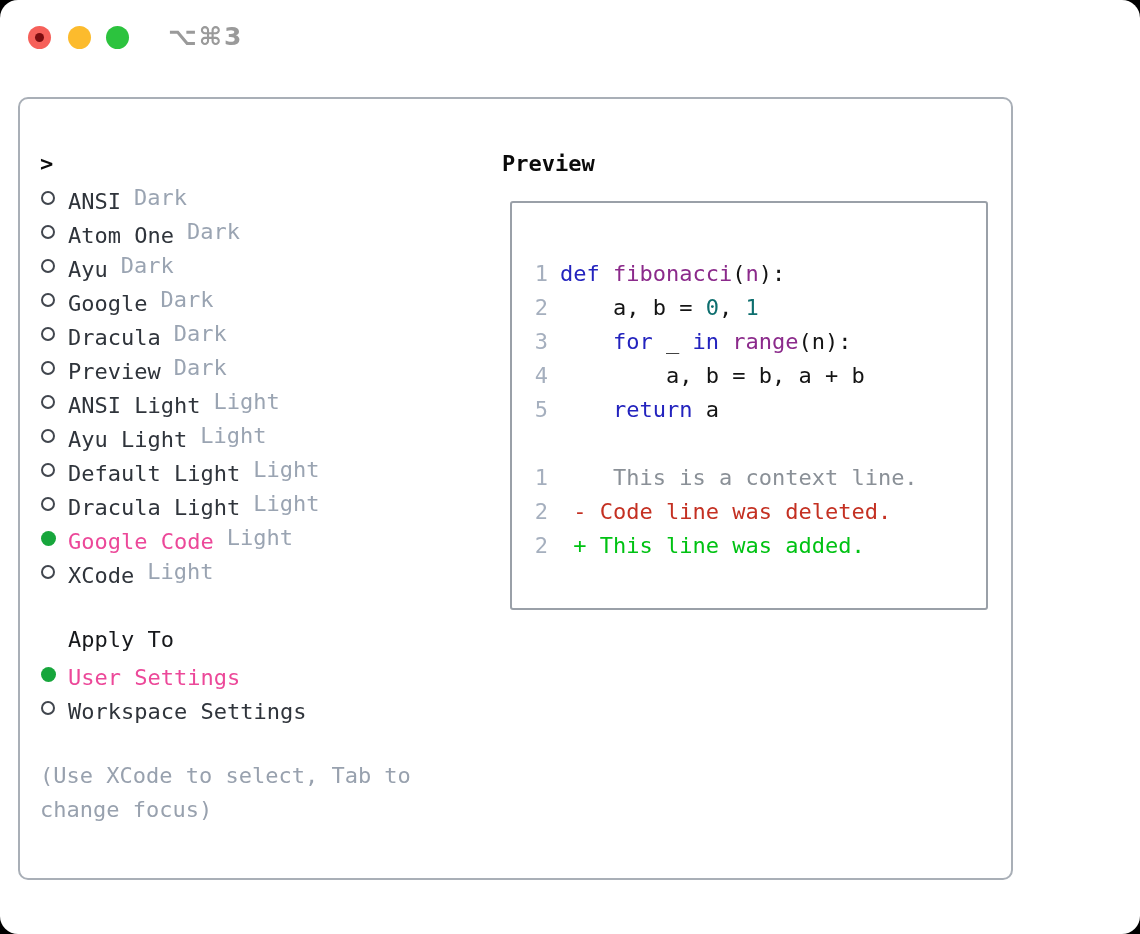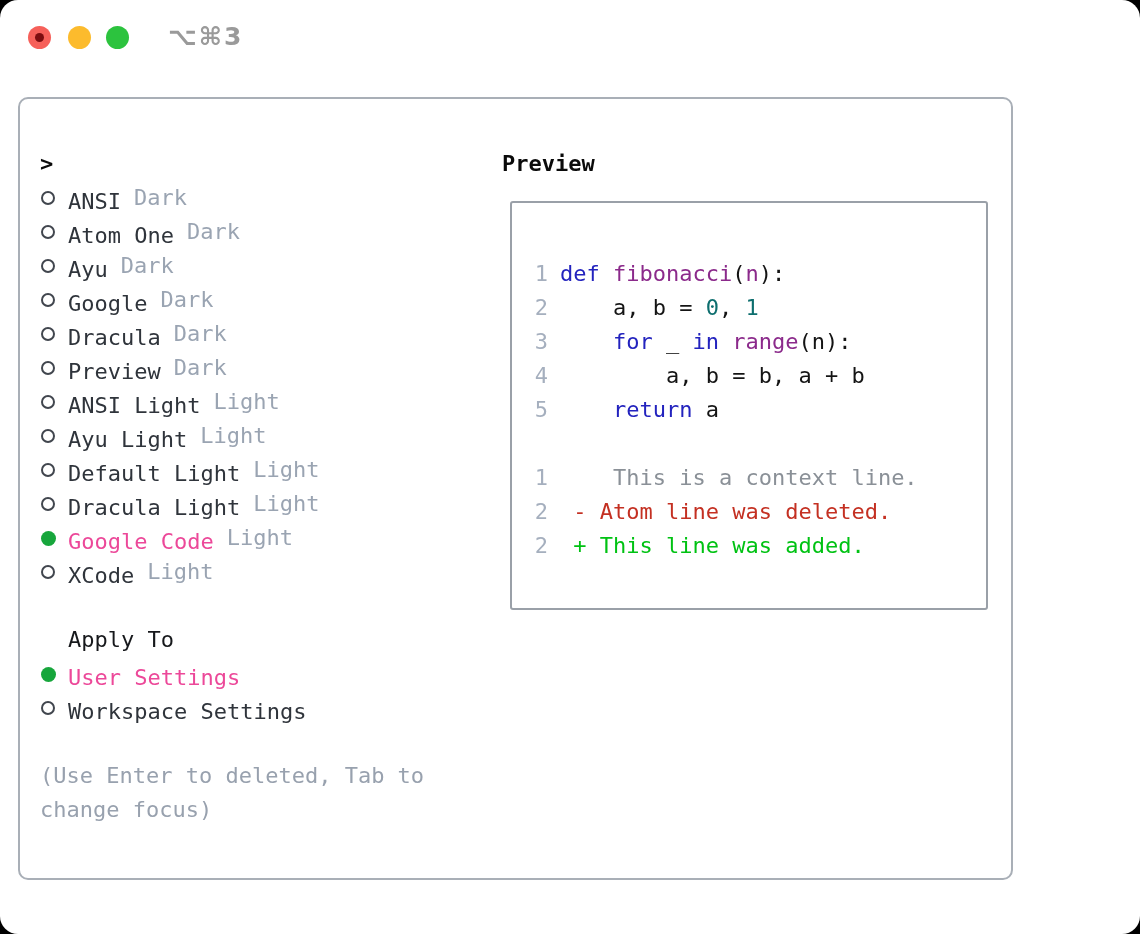--- a/index.html
+++ b/index.html
@@ -101,34 +101,34 @@
       <div class="spacer-row"></div>
       <div class="row">
         <span class="marker"></span>
         <span class="apply-label">Apply To</span>
       </div>
       <div id="apply-list">
           <div class="row"><span class="marker"><span class="radio filled"></span></span><span class="item-name selected">User Settings</span></div>
           <div class="row"><span class="marker"><span class="radio"></span></span><span class="item-name">Workspace Settings</span></div>
         </div>
       <div class="spacer-row"></div>
-      <div class="row hint">(Use Enter to deleted, Tab to</div>
+      <div class="row hint">(Use XCode to select, Tab to</div>
       <div class="row hint">change focus)</div>
     </div>
 
     <div class="preview-label">Preview</div>
 
     <div class="preview-box">
       <div class="code-lines" id="code-lines">
           <div class="pline"><span class="lnum">1</span><span class="lcontent"><span class="tk-k">def</span><span class="tk-p"> </span><span class="tk-t">fibonacci</span><span class="tk-p">(</span><span class="tk-t">n</span><span class="tk-p">):</span></span></div>
           <div class="pline"><span class="lnum">2</span><span class="lcontent"><span class="tk-p">    a, b = </span><span class="tk-l">0</span><span class="tk-p">, </span><span class="tk-l">1</span></span></div>
           <div class="pline"><span class="lnum">3</span><span class="lcontent"><span class="tk-p">    </span><span class="tk-k">for</span><span class="tk-p"> _ </span><span class="tk-k">in</span><span class="tk-p"> </span><span class="tk-t">range</span><span class="tk-p">(n):</span></span></div>
           <div class="pline"><span class="lnum">4</span><span class="lcontent"><span class="tk-p">        a, b = b, a + b</span></span></div>
           <div class="pline"><span class="lnum">5</span><span class="lcontent"><span class="tk-p">    </span><span class="tk-k">return</span><span class="tk-p"> a</span></span></div>
           <div class="pline"></div>
           <div class="pline"><span class="lnum">1</span><span class="lcontent diff-ctx">    This is a context line.</span></div>
-          <div class="pline"><span class="lnum">2</span><span class="lcontent diff-del"> - Atom line was deleted.</span></div>
+          <div class="pline"><span class="lnum">2</span><span class="lcontent diff-del"> - Code line was deleted.</span></div>
           <div class="pline"><span class="lnum">2</span><span class="lcontent diff-add"> + This line was added.</span></div>
         </div>
     </div>
 
   </div>
 </div>
 
 </body></html>

